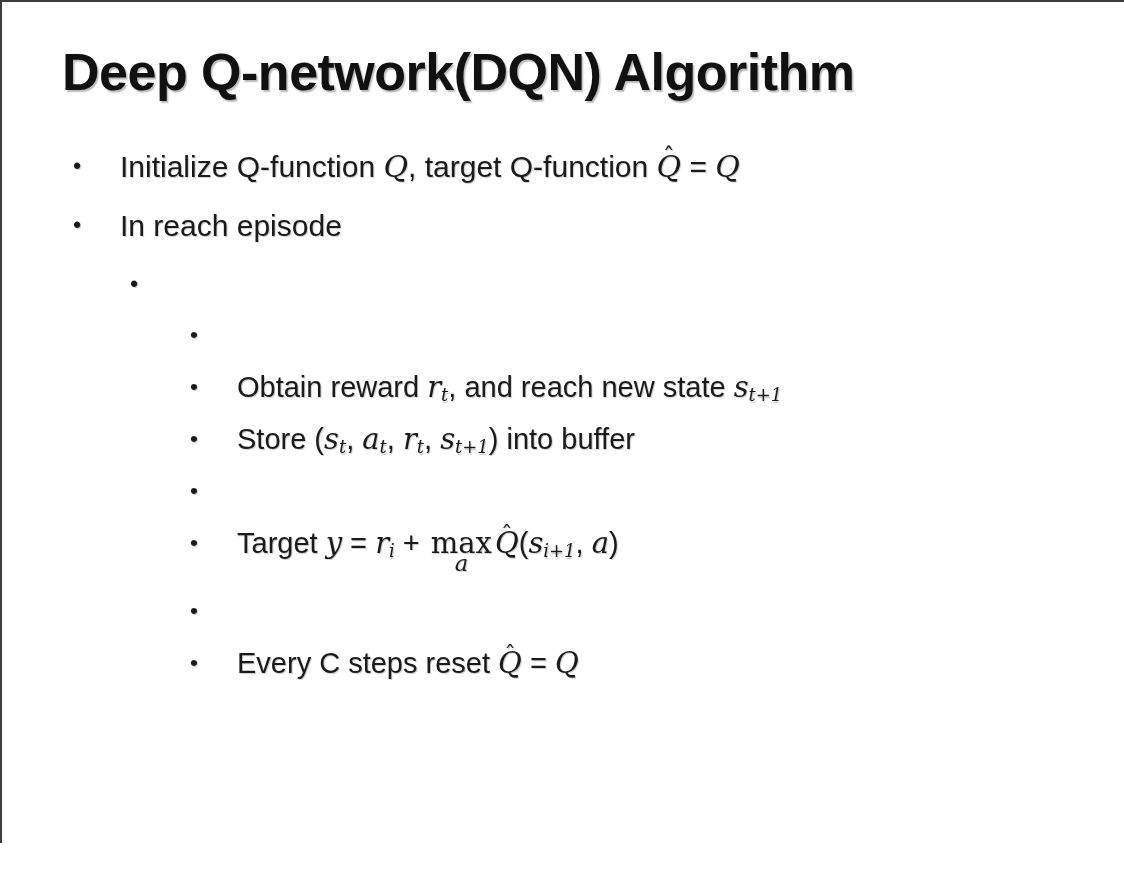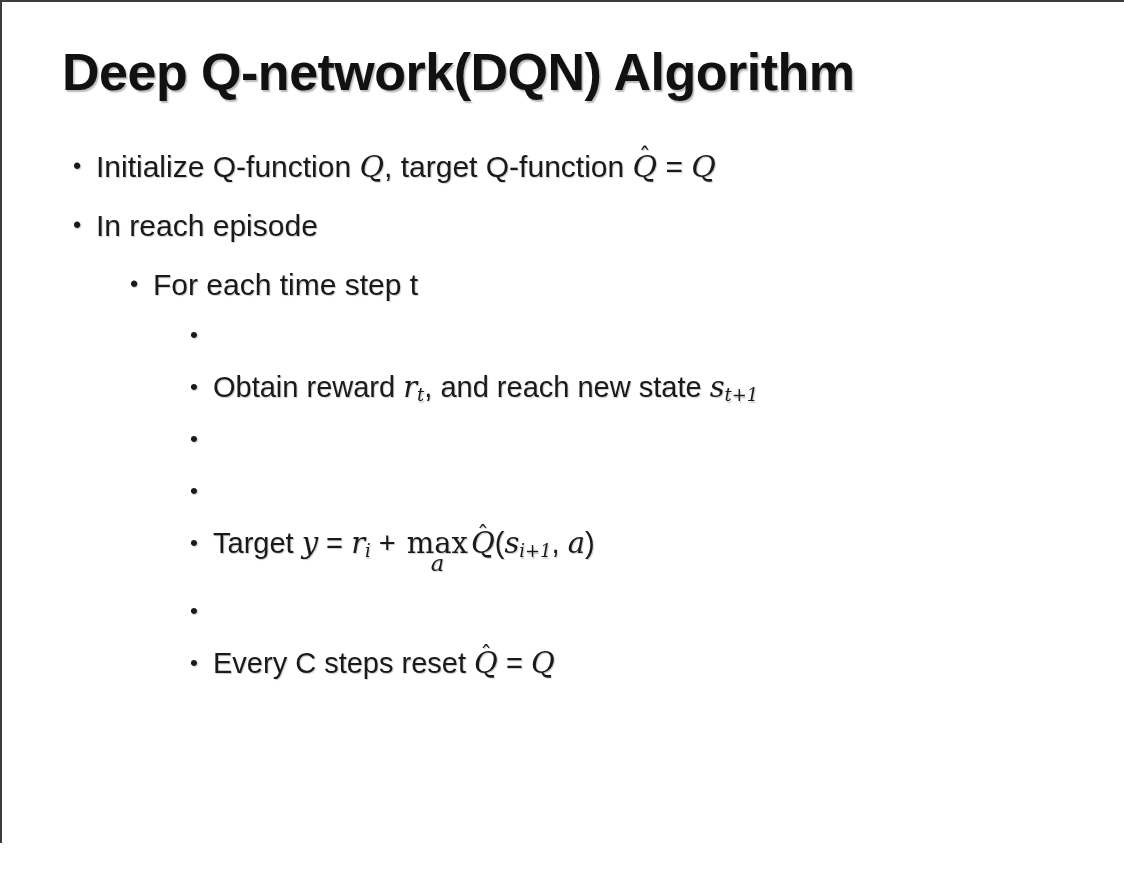--- a/index.html
+++ b/index.html
@@ -49,20 +49,21 @@
   .bullet {
     display: flex;
     align-items: flex-start;
   }
   .bullet .dot {
     flex: 0 0 23px;
     font-size: 0.78em;
   }
   .bullet .content {
     flex: 1 1 auto;
+    margin-left: 24px;
   }
   .level-1 { padding-left: 73px;  font-size: 30px; line-height: 45px; margin-bottom: 14px; }
   .level-2 { padding-left: 130px; font-size: 30px; line-height: 45px; margin-bottom: 6px; }
   .level-3 { padding-left: 190px; font-size: 29px; line-height: 44px; margin-bottom: 8px; }
   .level-3.has-under { margin-bottom: 24px; }
   .math {
     font-family: "DejaVu Serif", serif;
     font-style: italic;
   }
   sub.msub {
@@ -113,31 +114,31 @@
       <div class="bullet level-1">
         <span class="dot">•</span>
         <span class="content">Initialize Q-function <span class="math">Q</span>, target Q-function <span class="hat-wrap"><span class="hat-glyph">ˆ</span><span class="math">Q</span></span> = <span class="math">Q</span></span>
       </div>
       <div class="bullet level-1">
         <span class="dot">•</span>
         <span class="content">In reach episode</span>
       </div>
       <div class="bullet level-2">
         <span class="dot">•</span>
-        <span class="content">For each time step t</span>
       </div>
       <div class="bullet level-3">
         <span class="dot">•</span>
       </div>
       <div class="bullet level-3">
         <span class="dot">•</span>
         <span class="content">Obtain reward <span class="math">r</span><sub class="math msub">t</sub>, and reach new state <span class="math">s</span><sub class="math msub">t+1</sub></span>
       </div>
       <div class="bullet level-3">
         <span class="dot">•</span>
+        <span class="content">Store (<span class="math">s</span><sub class="math msub">t</sub>, <span class="math">a</span><sub class="math msub">t</sub>, <span class="math">r</span><sub class="math msub">t</sub>, <span class="math">s</span><sub class="math msub">t+1</sub>) into buffer</span>
       </div>
       <div class="bullet level-3">
         <span class="dot">•</span>
       </div>
       <div class="bullet level-3 has-under">
         <span class="dot">•</span>
         <span class="content">Target <span class="math">y</span> = <span class="math">r</span><sub class="math msub">i</sub> + <span class="uo"><span class="uo-base">max</span><span class="uo-under math">a</span></span><span class="hat-wrap"><span class="hat-glyph">ˆ</span><span class="math">Q</span></span>(<span class="math">s</span><sub class="math msub">i+1</sub>, <span class="math">a</span>)</span>
       </div>
       <div class="bullet level-3">
         <span class="dot">•</span>

